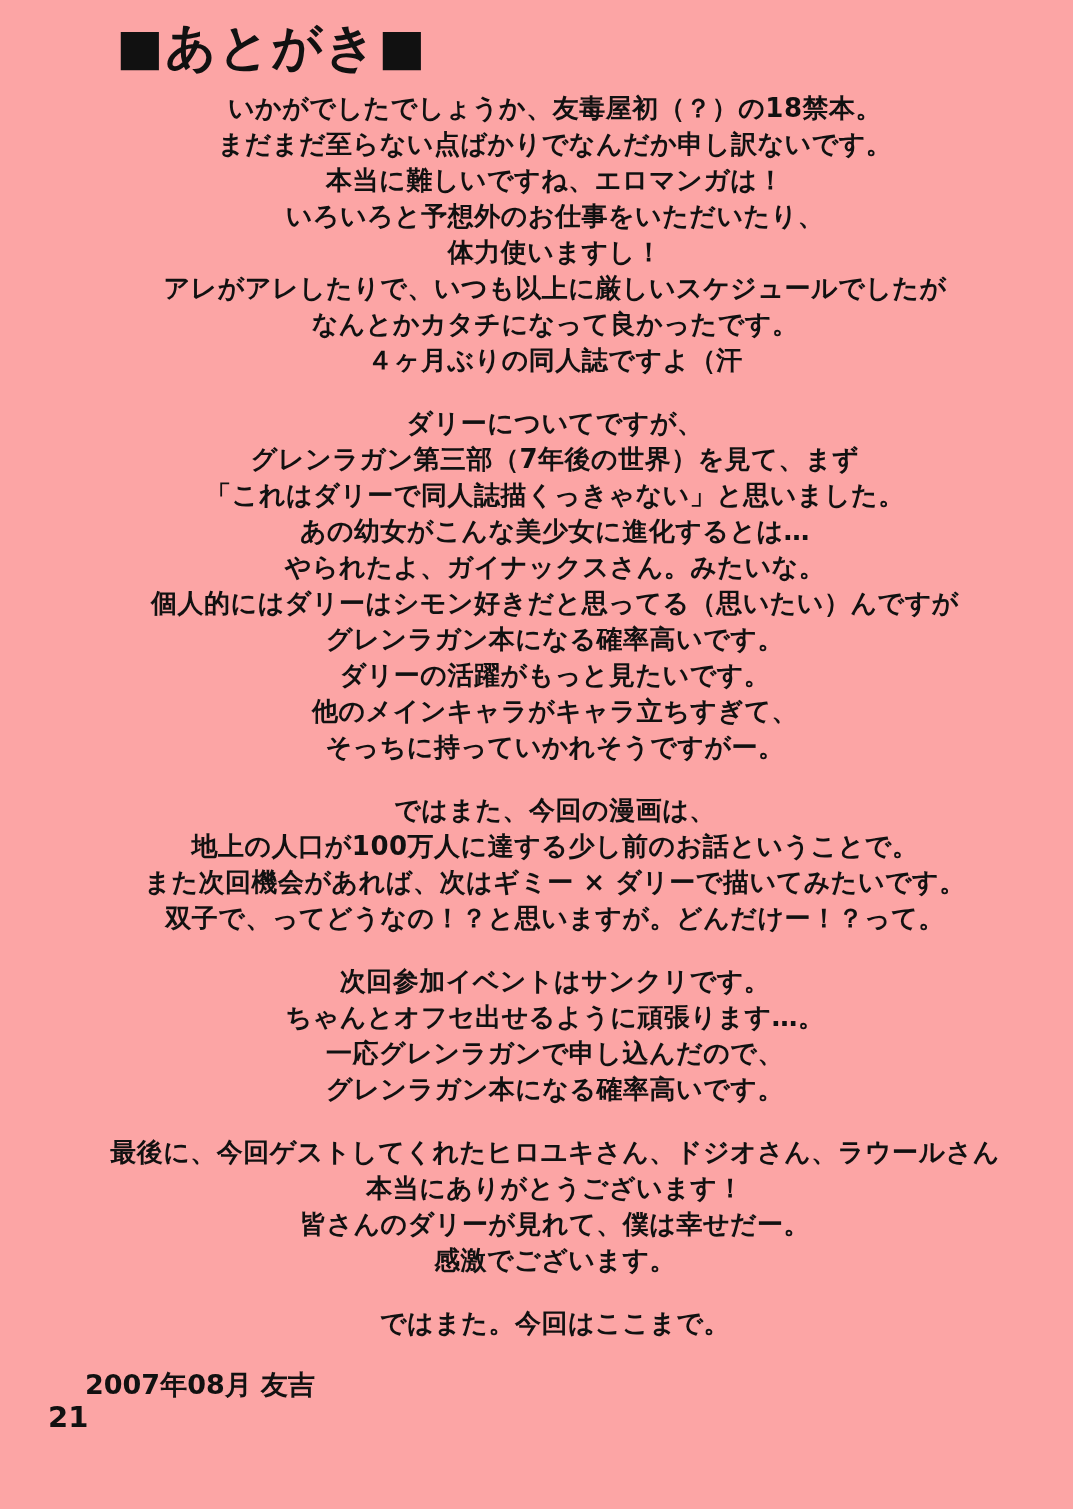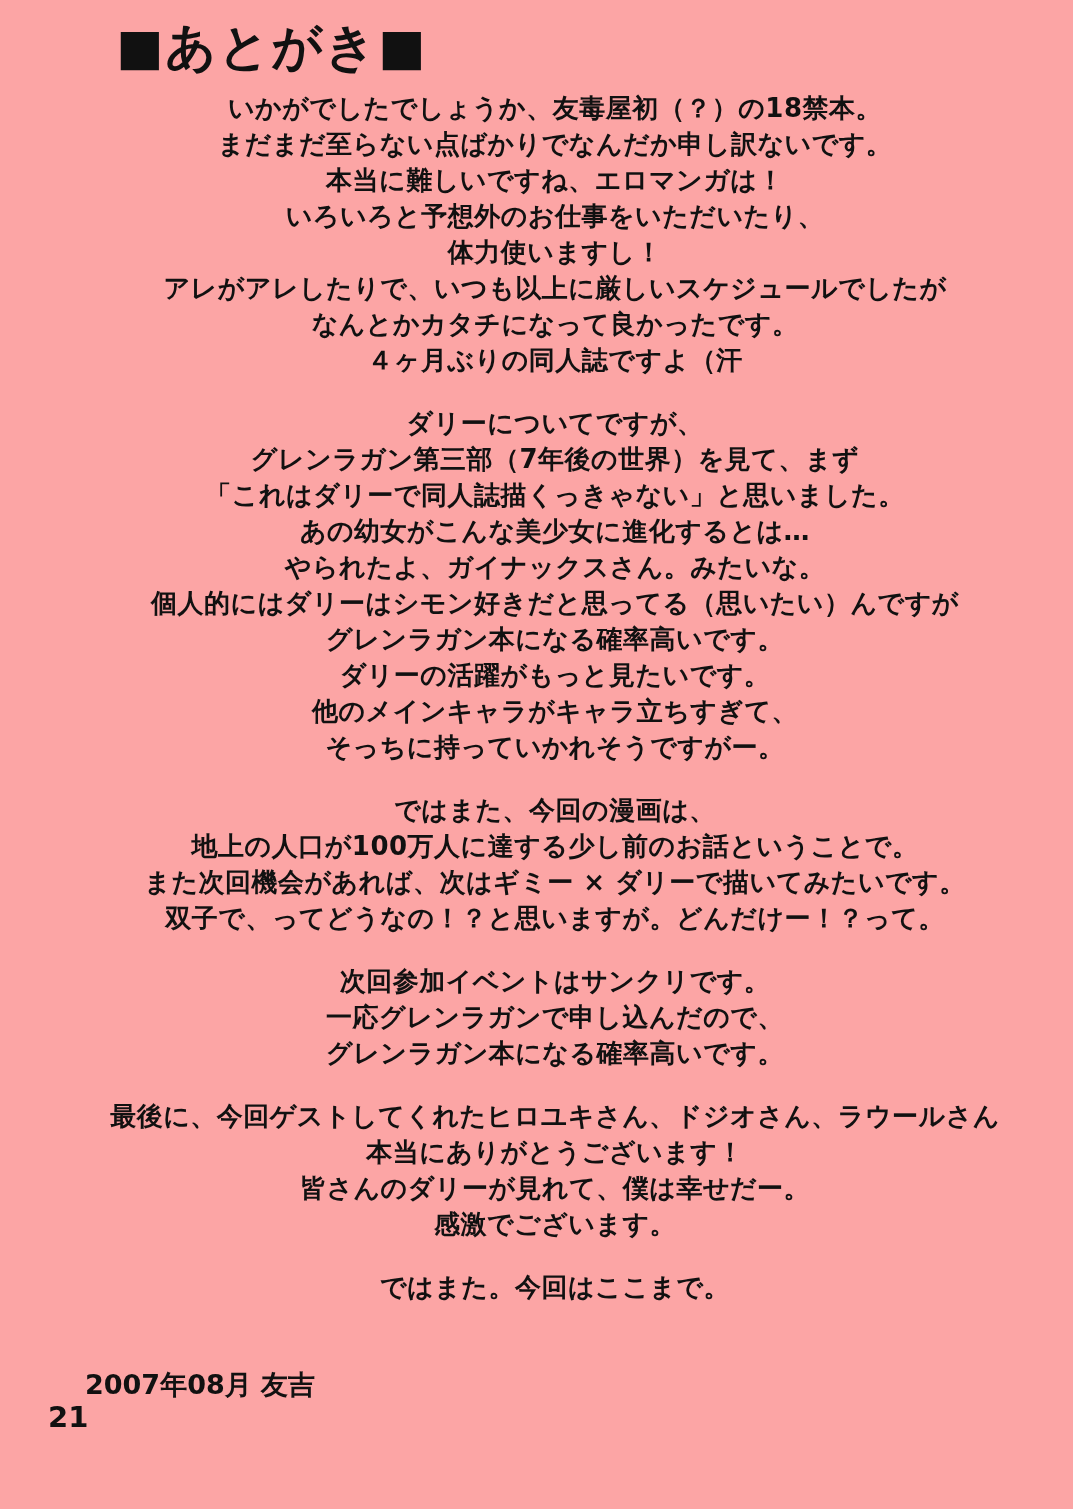--- a/index.html
+++ b/index.html
@@ -91,20 +91,21 @@
         <div class="text-line">そっちに持っていかれそうですがー。</div>
       </div>
       <div class="paragraph">
         <div class="text-line">ではまた、今回の漫画は、</div>
         <div class="text-line">地上の人口が100万人に達する少し前のお話ということで。</div>
         <div class="text-line">また次回機会があれば、次はギミー × ダリーで描いてみたいです。</div>
         <div class="text-line">双子で、ってどうなの！？と思いますが。どんだけー！？って。</div>
       </div>
       <div class="paragraph">
         <div class="text-line">次回参加イベントはサンクリです。</div>
+        <div class="text-line">ちゃんとオフセ出せるように頑張ります…。</div>
         <div class="text-line">一応グレンラガンで申し込んだので、</div>
         <div class="text-line">グレンラガン本になる確率高いです。</div>
       </div>
       <div class="paragraph">
         <div class="text-line">最後に、今回ゲストしてくれたヒロユキさん、ドジオさん、ラウールさん</div>
         <div class="text-line">本当にありがとうございます！</div>
         <div class="text-line">皆さんのダリーが見れて、僕は幸せだー。</div>
         <div class="text-line">感激でございます。</div>
       </div>
       <div class="paragraph">

